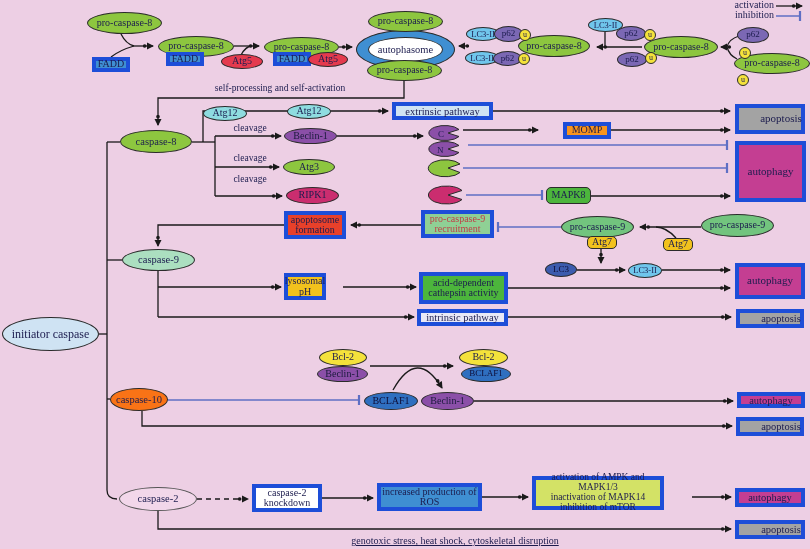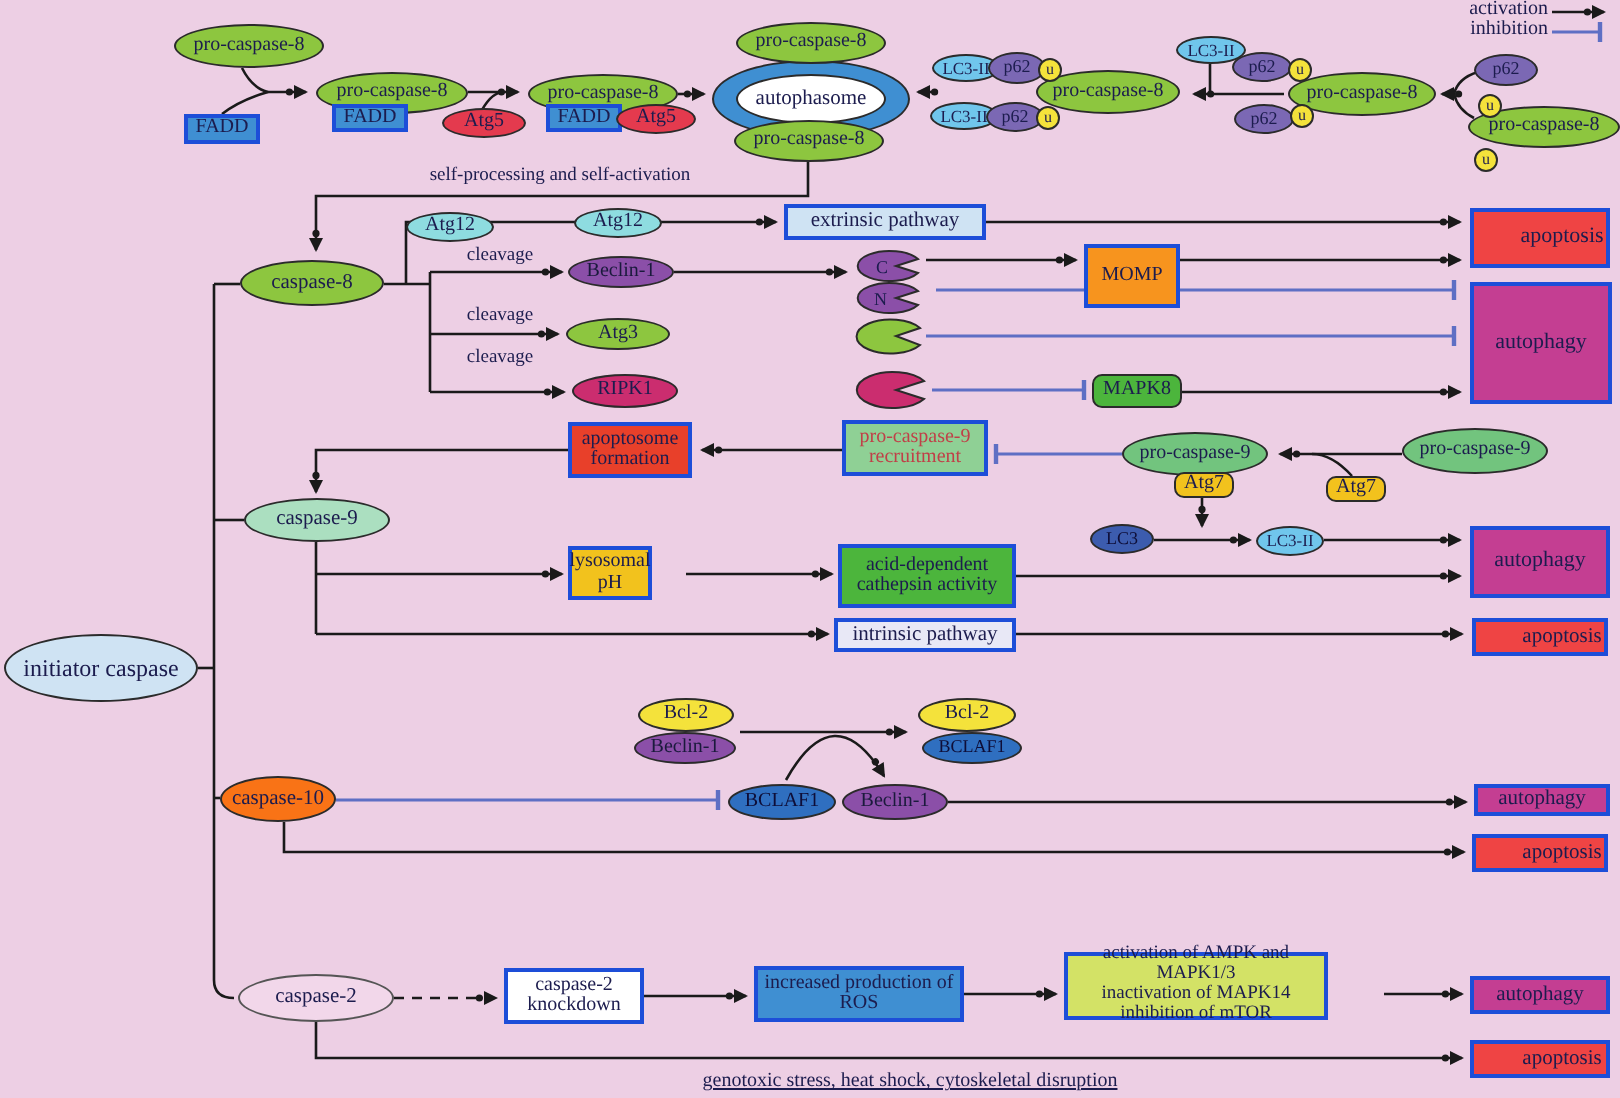--- a/index.html
+++ b/index.html
@@ -4,35 +4,35 @@
 <style>
   html,body{margin:0;padding:0;}
   #canvas{
     position:relative;width:810px;height:549px;background:#edcfe4;overflow:hidden;
     font-family:"Liberation Serif","DejaVu Serif",serif;color:#1c1c4e;
   }
   #wires{position:absolute;left:0;top:0;width:810px;height:549px;}
   .n{position:absolute;display:flex;align-items:center;justify-content:center;
      text-align:center;box-sizing:border-box;font-size:10px;line-height:1.05;}
   .ell{border-radius:50%;border:1px solid #2b2b2b;}
-  .rect{border:2px solid #1d4ed8;}
+  .rect{border:4px solid #1d4ed8;}
   .rnd{border:1px solid #2b2b2b;border-radius:5px;}
   .txt{border:none;background:transparent;}
   .green{background:#8dc63f;}
   .blueBox{background:#3f8fd2;}
   .red{background:#e43a4e;}
   .cyan{background:#8edce0;margin-top:40px;}
   .ltblue{background:#70c6ec;}
   .purple{background:#7b68b4;}
   .yellow{background:#f4e23b;}
   .violet{background:#8b4fa8;color:#1a1a3c;}
   .magentaN{background:#cb2d6f;}
   .white{background:#ffffff;}
   .blueRing{background:#3f8fd2;}
-  .teal{background:#ef4444;padding-left:22px;}
+  .teal{background:#a3a3a3;padding-left:22px;}
   .magBox{background:#c43e92;}
   .orange{background:#f7941e;}
   .redBox{background:#e8402a;}
   .paleGreen{background:#8fd095;color:#c04048;}
   .mint{background:#abdfc0;}
   .greenBox{background:#4cb53c;}
   .gold{background:#f2c21d;}
   .darkBlue{background:#3c5cae;color:#0e0e38;}
   .medGreen{background:#72c47e;}
   .ygBox{background:#d3e266;}
@@ -185,21 +185,21 @@
 <div class="n txt f95" style="left:205px;top:83px;width:150px;height:12px;">self-processing and self-activation</div>
 
 <div class="n ell green f105" style="left:120px;top:130px;width:72px;height:23px;">caspase-8</div>
 <div class="n rect paleBlue f105" style="left:392px;top:102px;width:101px;height:18px;">extrinsic pathway</div>
 <div class="n txt f95" style="left:229px;top:124px;width:42px;height:10px;">cleavage</div>
 <div class="n txt f95" style="left:229px;top:154px;width:42px;height:10px;">cleavage</div>
 <div class="n txt f95" style="left:229px;top:175px;width:42px;height:10px;">cleavage</div>
 <div class="n ell violet" style="left:284px;top:128px;width:53px;height:16px;">Beclin-1</div>
 <div class="n ell green" style="left:283px;top:159px;width:52px;height:16px;">Atg3</div>
 <div class="n ell magentaN" style="left:286px;top:187px;width:53px;height:17px;">RIPK1</div>
-<div class="n rect orange" style="left:542px;top:122px;width:48px;height:32px;">MOMP</div>
+<div class="n rect orange" style="left:563px;top:122px;width:48px;height:17px;">MOMP</div>
 <div class="n rnd greenBox" style="left:546px;top:187px;width:45px;height:17px;font-family:Liberation Serif, serif;">MAPK8</div>
 <div class="n rect teal f11" style="left:735px;top:104px;width:70px;height:30px;">apoptosis</div>
 <div class="n rect magBox f11" style="left:735px;top:141px;width:71px;height:61px;">autophagy</div>
 
 <div class="n rect redBox" style="left:284px;top:211px;width:62px;height:28px;">apoptosome formation</div>
 <div class="n rect paleGreen" style="left:421px;top:210px;width:73px;height:28px;">pro-caspase-9 recruitment</div>
 <div class="n ell mint f105" style="left:122px;top:249px;width:73px;height:22px;">caspase-9</div>
 <div class="n rect gold" style="left:284px;top:273px;width:42px;height:27px;">lysosomal pH</div>
 <div class="n rect greenBox" style="left:419px;top:272px;width:89px;height:32px;">acid-dependent cathepsin activity</div>
 <div class="n rect lav f105" style="left:417px;top:309px;width:91px;height:17px;">intrinsic pathway</div>

